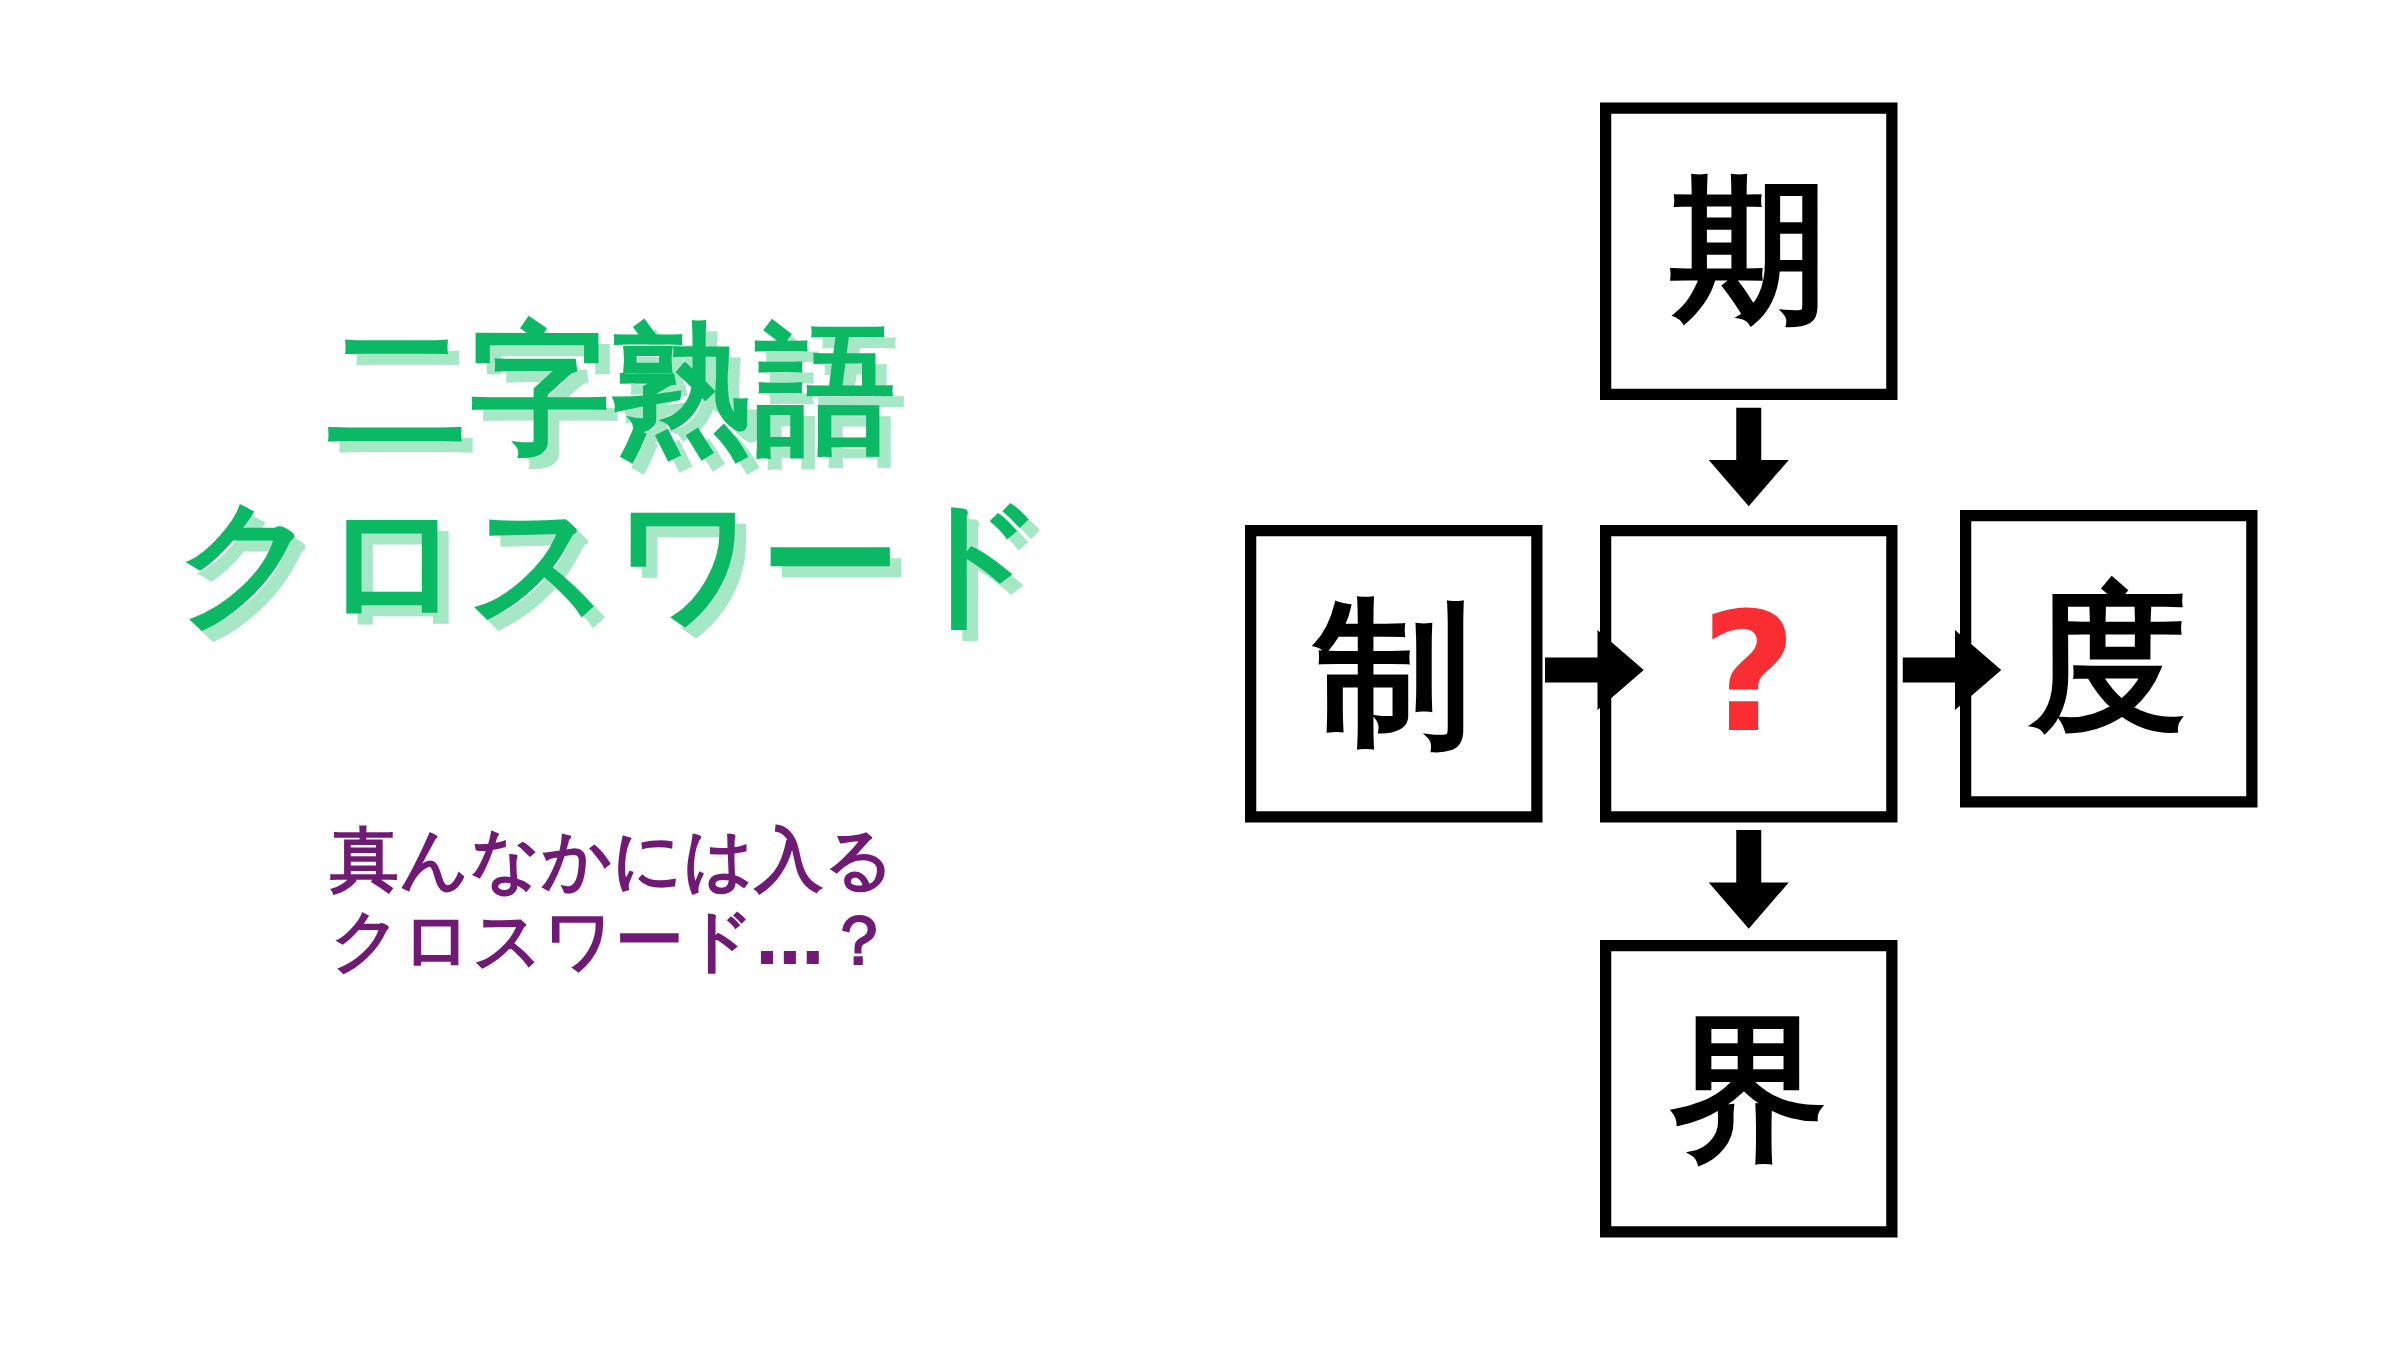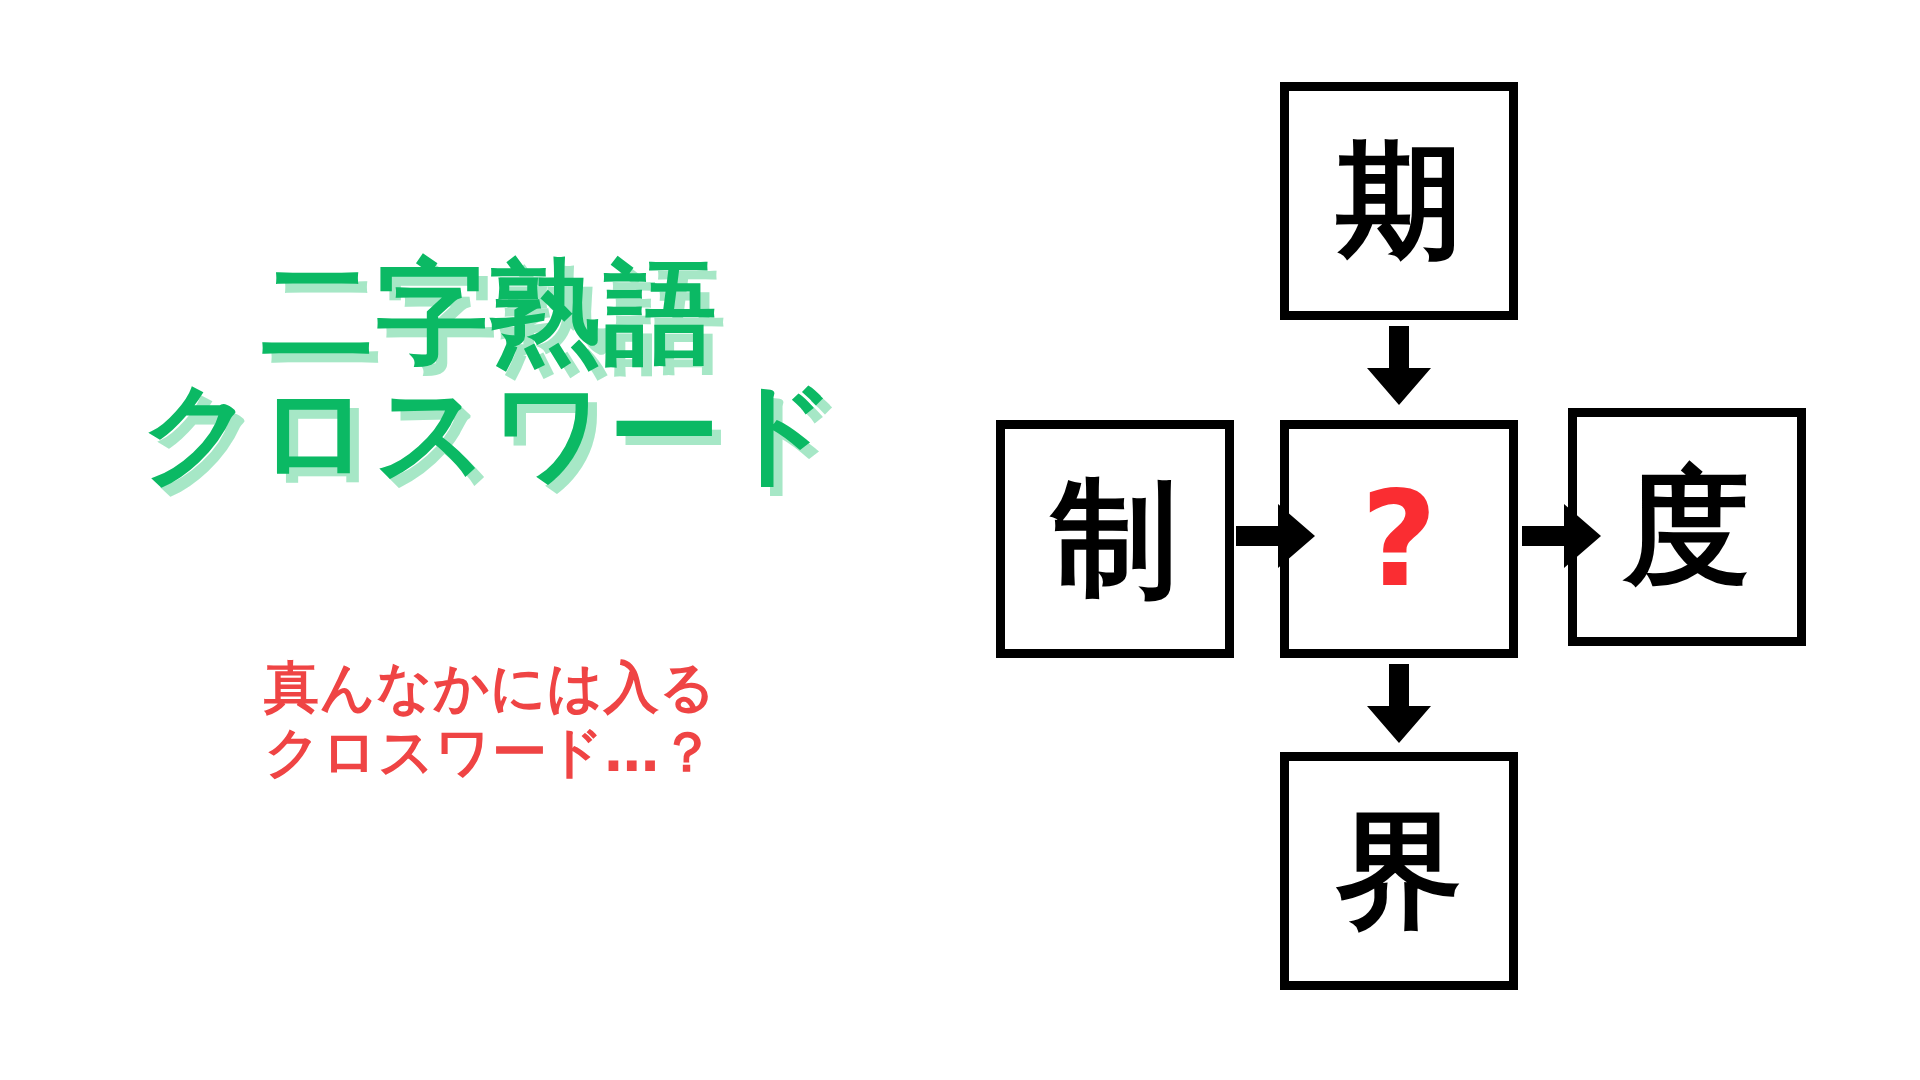--- a/index.html
+++ b/index.html
@@ -35,33 +35,33 @@
   .title-line {
     font-family: "DejaVu Sans", "Liberation Sans", sans-serif;
     font-weight: 700;
     color: #0bb964;
     line-height: 1.02;
     letter-spacing: 0.02em;
     white-space: nowrap;
     text-shadow: 9px 9px 0 #a6e7c6;
   }
   .title-line-1 { font-size: 112px; }
-  .title-line-2 { font-size: 112px; margin-top: 6px; }
+  .title-line-2 { font-size: 112px; margin-top: 24px; }
 
   .subtitle-block {
     position: absolute;
     left: 0px;
     top: 655px;
     width: 980px;
     text-align: center;
   }
   .subtitle-line {
     font-family: "DejaVu Sans", "Liberation Sans", sans-serif;
     font-weight: 700;
-    color: #ef4444;
+    color: #701a75;
     font-size: 55px;
     line-height: 1.18;
     letter-spacing: 0.01em;
     white-space: nowrap;
   }
 
   
   #puzzle {
     position: absolute;
     left: 960px;

